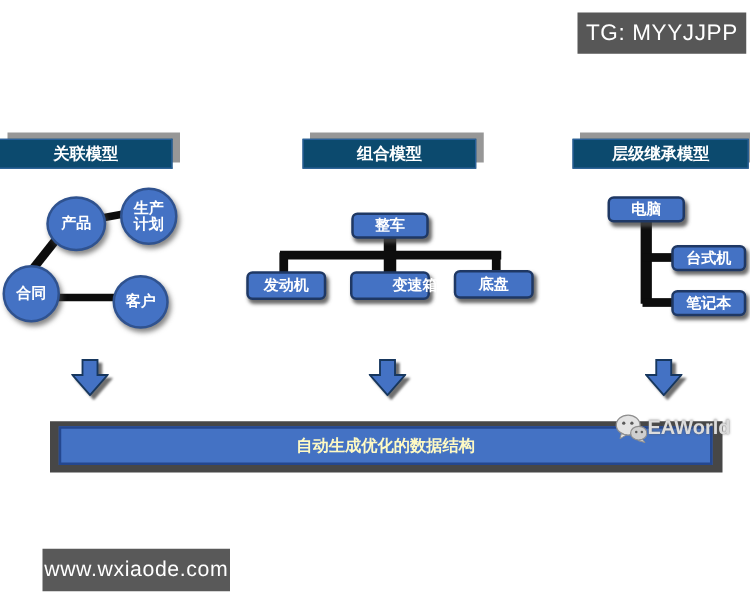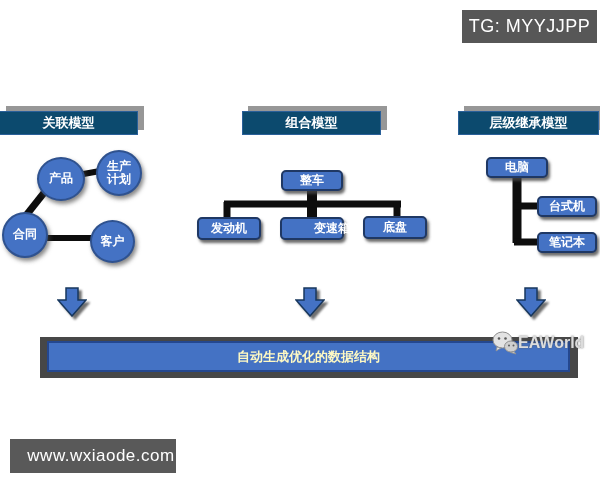--- a/index.html
+++ b/index.html
@@ -10,21 +10,21 @@
   
   .connectors { position:absolute; left:0; top:0; width:600px; height:480px; z-index:1; }
 
   
   .badge {
     position:absolute; background:#575757; color:#ffffff; z-index:4;
     display:flex; align-items:center; justify-content:center;
     font-size:18px; letter-spacing:0.5px; white-space:nowrap;text-align:center;
   }
   .badge-top    { left:462px; top:10px;  width:135px; height:33px; }
-  .badge-bottom { left:10px;  top:439px; width:150px; height:34px; background:#595959; font-size:17px;padding-left:16px; }
+  .badge-bottom { left:34px;  top:439px; width:150px; height:34px; background:#595959; font-size:17px; }
 
   
   .hdr {
     position:absolute; z-index:2; height:22px;
     background:#0c4a6e; border:1px solid #2a6099;
     box-shadow:6px -5px 0 rgba(125,125,125,0.8);
     color:#ffffff; font-size:13px; font-weight:bold;
     display:flex; align-items:center; justify-content:center; white-space:nowrap;
   }
   .hdr-left   { left:0px;   top:111px; width:137px; border-left:none; }

